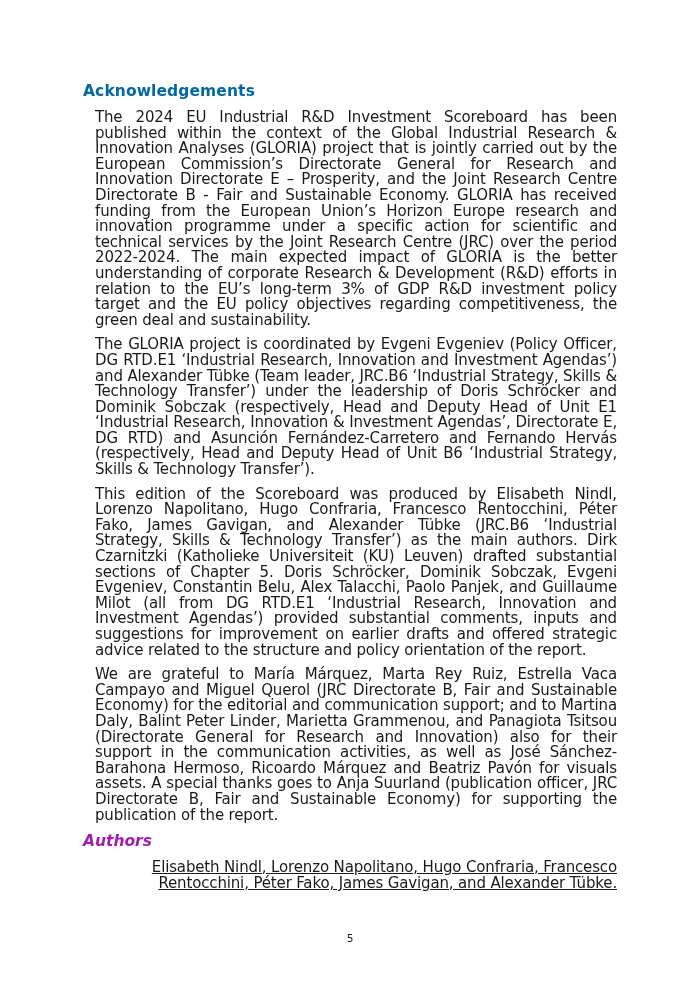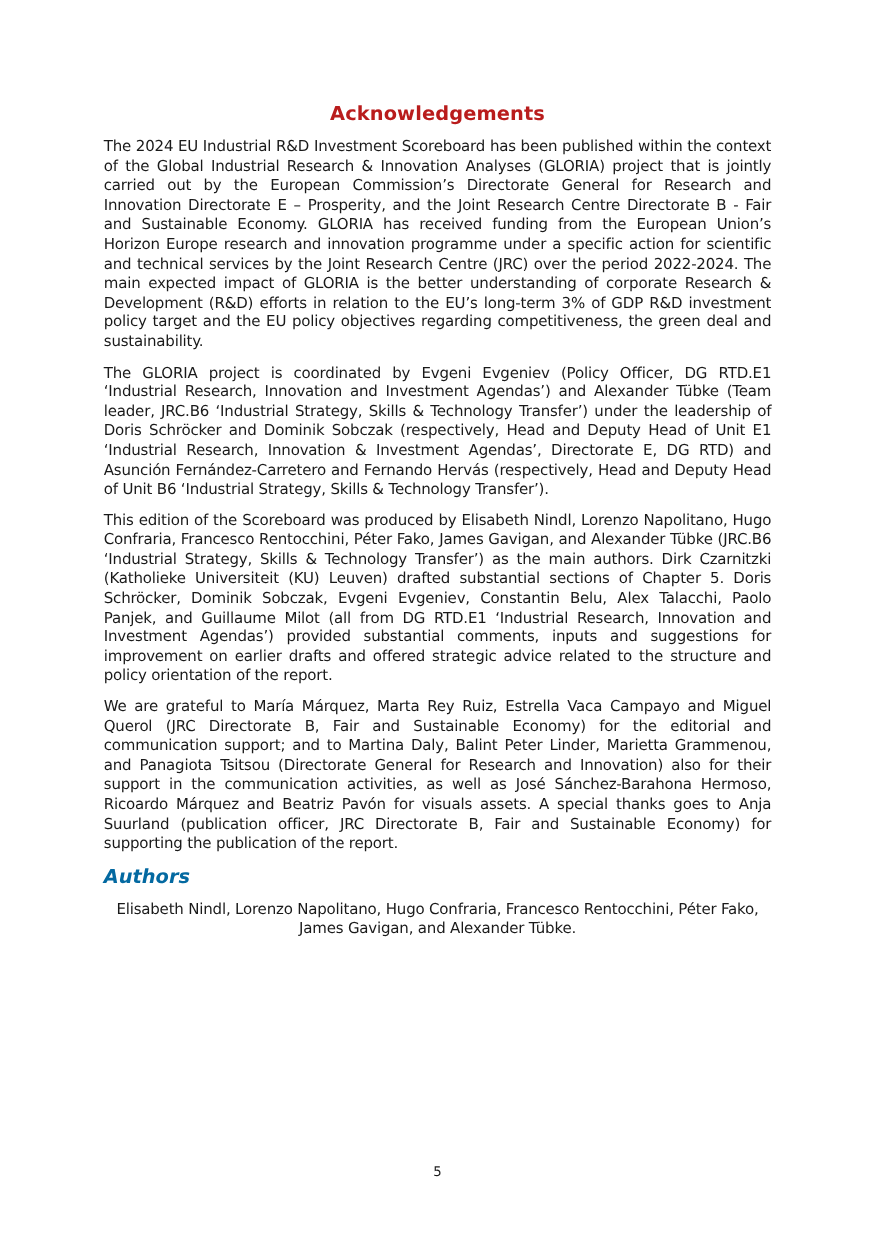--- a/index.html
+++ b/index.html
@@ -3,31 +3,31 @@
 <meta charset="utf-8">
 <style>
   html, body { margin: 0; padding: 0; background: #ffffff; }
   body { width: 700px; height: 990px; position: relative; overflow: hidden; }
   .page {
     position: absolute; left: 83px; top: 82px; width: 534px;
     font-family: "DejaVu Sans", sans-serif; color: #1a1a1a;
   }
   h1.title {
     font-family: "DejaVu Sans", sans-serif; font-weight: bold;
-    font-size: 15.5px; margin: 0 0 10px 0; color: #b91c1c; letter-spacing: 0.1px; text-align: center;
+    font-size: 15.5px; margin: 0 0 10px 0; color: #0369a1; letter-spacing: 0.1px;
   }
   h2.authors-title {
     font-family: "DejaVu Sans", sans-serif; font-weight: bold; font-style: italic;
-    font-size: 15.5px; margin: 6px 0 10px 0; color: #0369a1;
+    font-size: 15.5px; margin: 6px 0 10px 0; color: #a21caf;
   }
   p.para {
-    font-size: 12px; line-height: 15.6px; margin: 0 0 9px 0;
+    font-size: 15px; line-height: 15.6px; margin: 0 0 9px 12px;
     text-align: justify; letter-spacing: -0.15px;
   }
-  p.left { text-align: center; }
+  p.left { text-align: right; text-decoration: underline; }
   .page-number {
     position: absolute; top: 932px; left: 0; width: 700px; text-align: center;
     font-family: "DejaVu Sans", sans-serif; font-size: 10.6px; color: #1a1a1a;
   }
 </style>
 </head>
 <body>
 
 <div class="page">
   <h1 class="title">Acknowledgements</h1>

